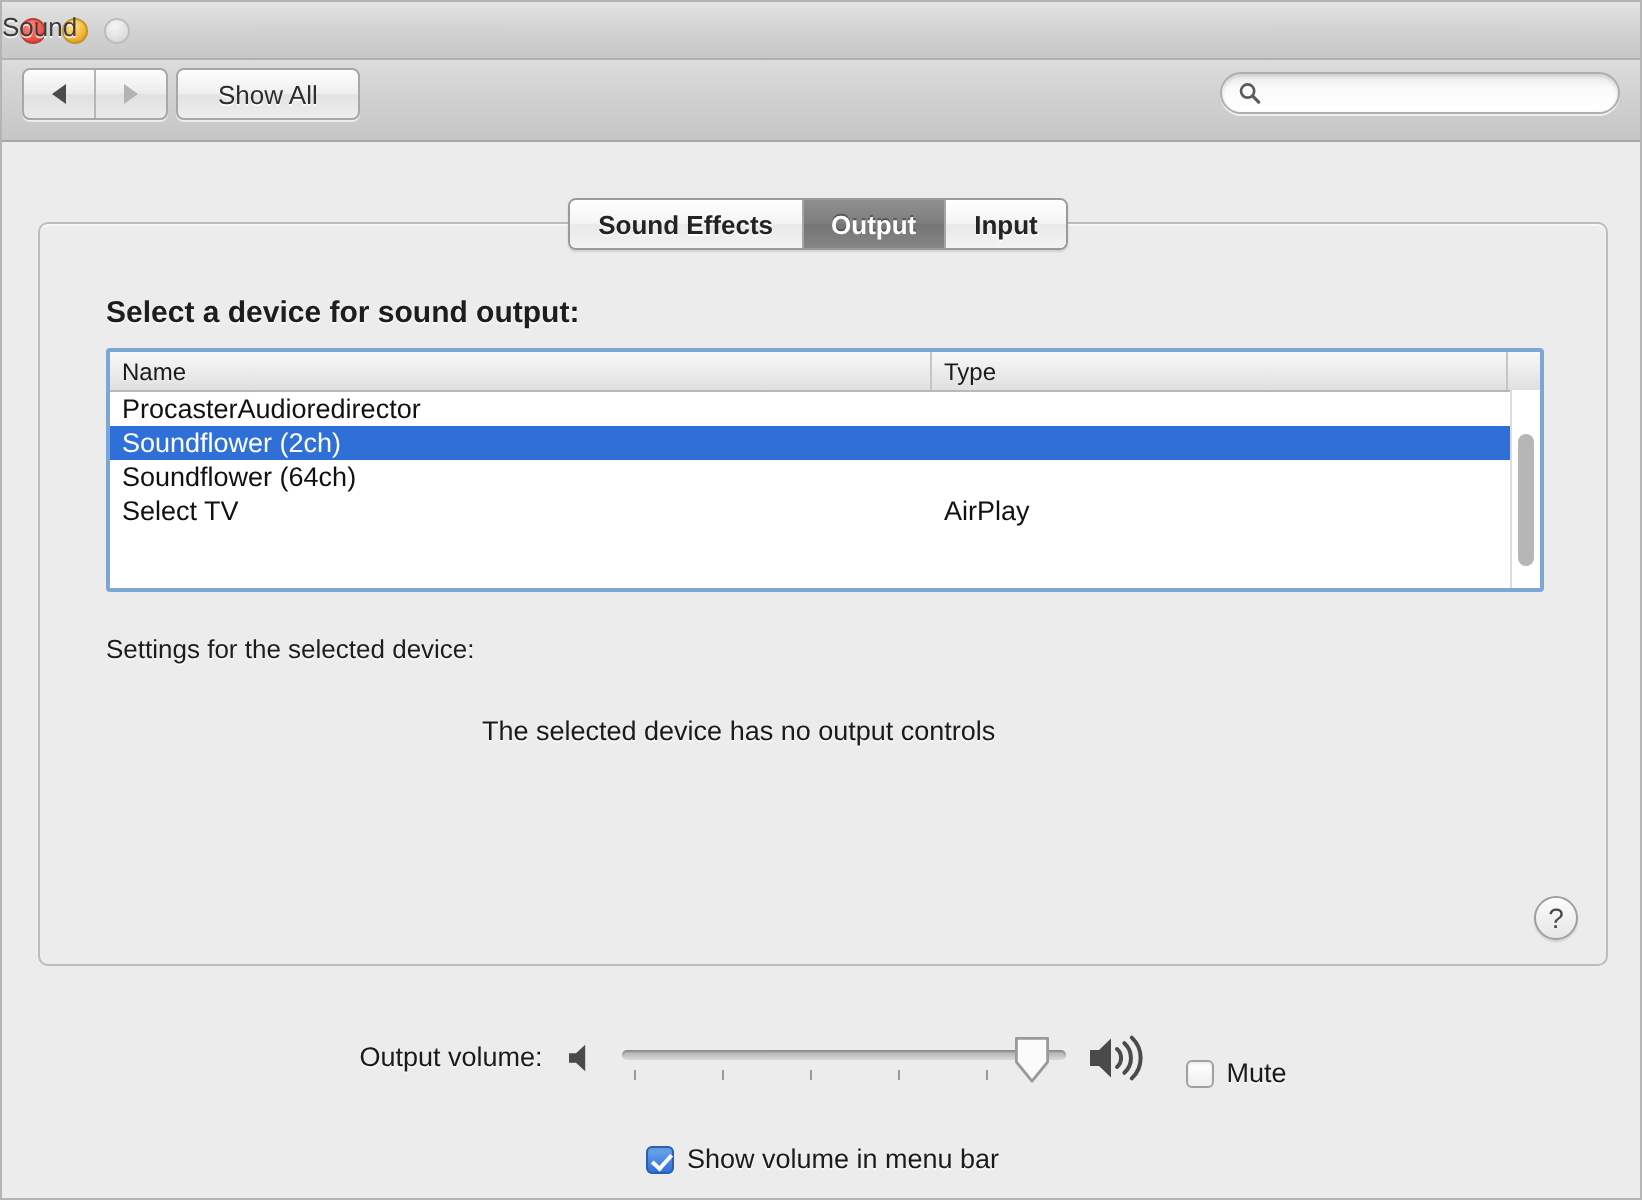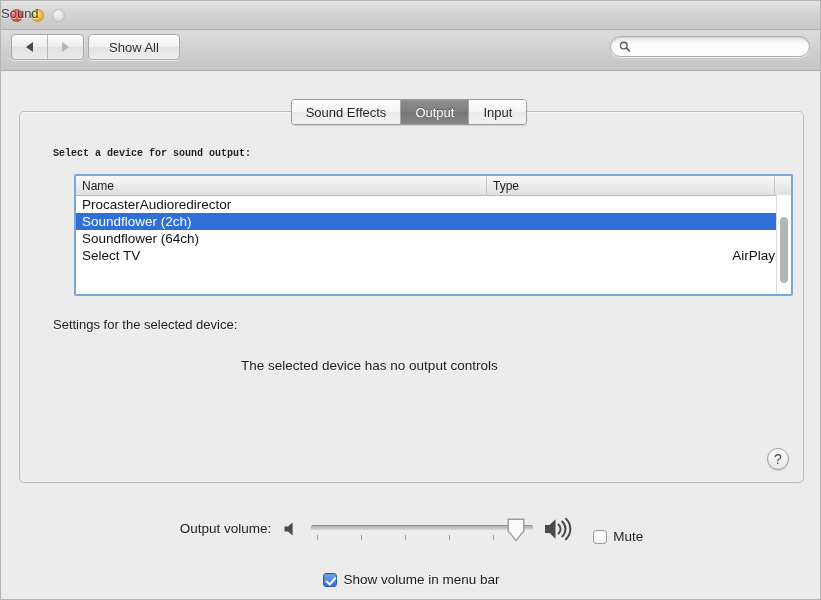--- a/index.html
+++ b/index.html
@@ -141,20 +141,21 @@
   }
 
   
   .tabs-wrap {
     position: absolute;
     left: 0; right: 3px;
     top: 98px;
     display: flex;
     justify-content: center;
     z-index: 5;
+    font-weight: bold;
   }
   .tabs {
     display: flex;
     height: 24px;
     border: 1px solid #9a9a9a;
     border-radius: 4px;
     overflow: hidden;
     box-shadow: 0 1px 1px rgba(0,0,0,0.12);
   }
   .tab {
@@ -185,40 +186,38 @@
     border: 1px solid #bcbcbc;
     border-radius: 5px;
     background: #ececec;
     box-shadow: inset 0 1px 0 rgba(255,255,255,0.6);
   }
 
   .section-label {
     position: absolute;
     left: 33px;
     top: 36px;
-    font-size: 10px;
+    font-size: 15px;
     font-weight: bold;
     color: #1d1d1d;
     text-shadow: 0 1px 0 rgba(255,255,255,0.7);
-    font-family: Liberation Mono, monospace;
   }
 
   
   .devtable {
     position: absolute;
     left: 33px;
     top: 62px;
     width: 719px;
     height: 122px;
     box-sizing: border-box;
     border: 2px solid #7aa7d8;
     border-radius: 2px;
     background: #ffffff;
     overflow: hidden;
-    margin-left: 21px;
   }
   .dev-header {
     display: flex;
     height: 19px;
     background: linear-gradient(to bottom, #f8f8f8 0%, #ececec 50%, #e0e0e0 100%);
     border-bottom: 1px solid #b9b9b9;
     font-size: 12px;
     color: #1a1a1a;
   }
   .dev-header .hcell {
@@ -239,21 +238,21 @@
     font-size: 13.5px;
     color: #111111;
     box-sizing: border-box;
   }
   .dev-row.selected {
     background: #2f6fd8;
     color: #ffffff;
   }
   .dev-row .cell.name { width: 411px; padding-left: 6px; box-sizing: border-box;
                         white-space: nowrap; overflow: hidden; }
-  .dev-row .cell.type { width: 288px; padding-left: 6px; box-sizing: border-box; text-align: right; }
+  .dev-row .cell.type { width: 288px; padding-left: 6px; box-sizing: border-box; }
 
   .dev-scrollbar {
     position: absolute;
     right: 0;
     top: 19px;
     width: 14px;
     bottom: 0;
     background: #ffffff;
     border-left: 1px solid #dcdcdc;
   }

